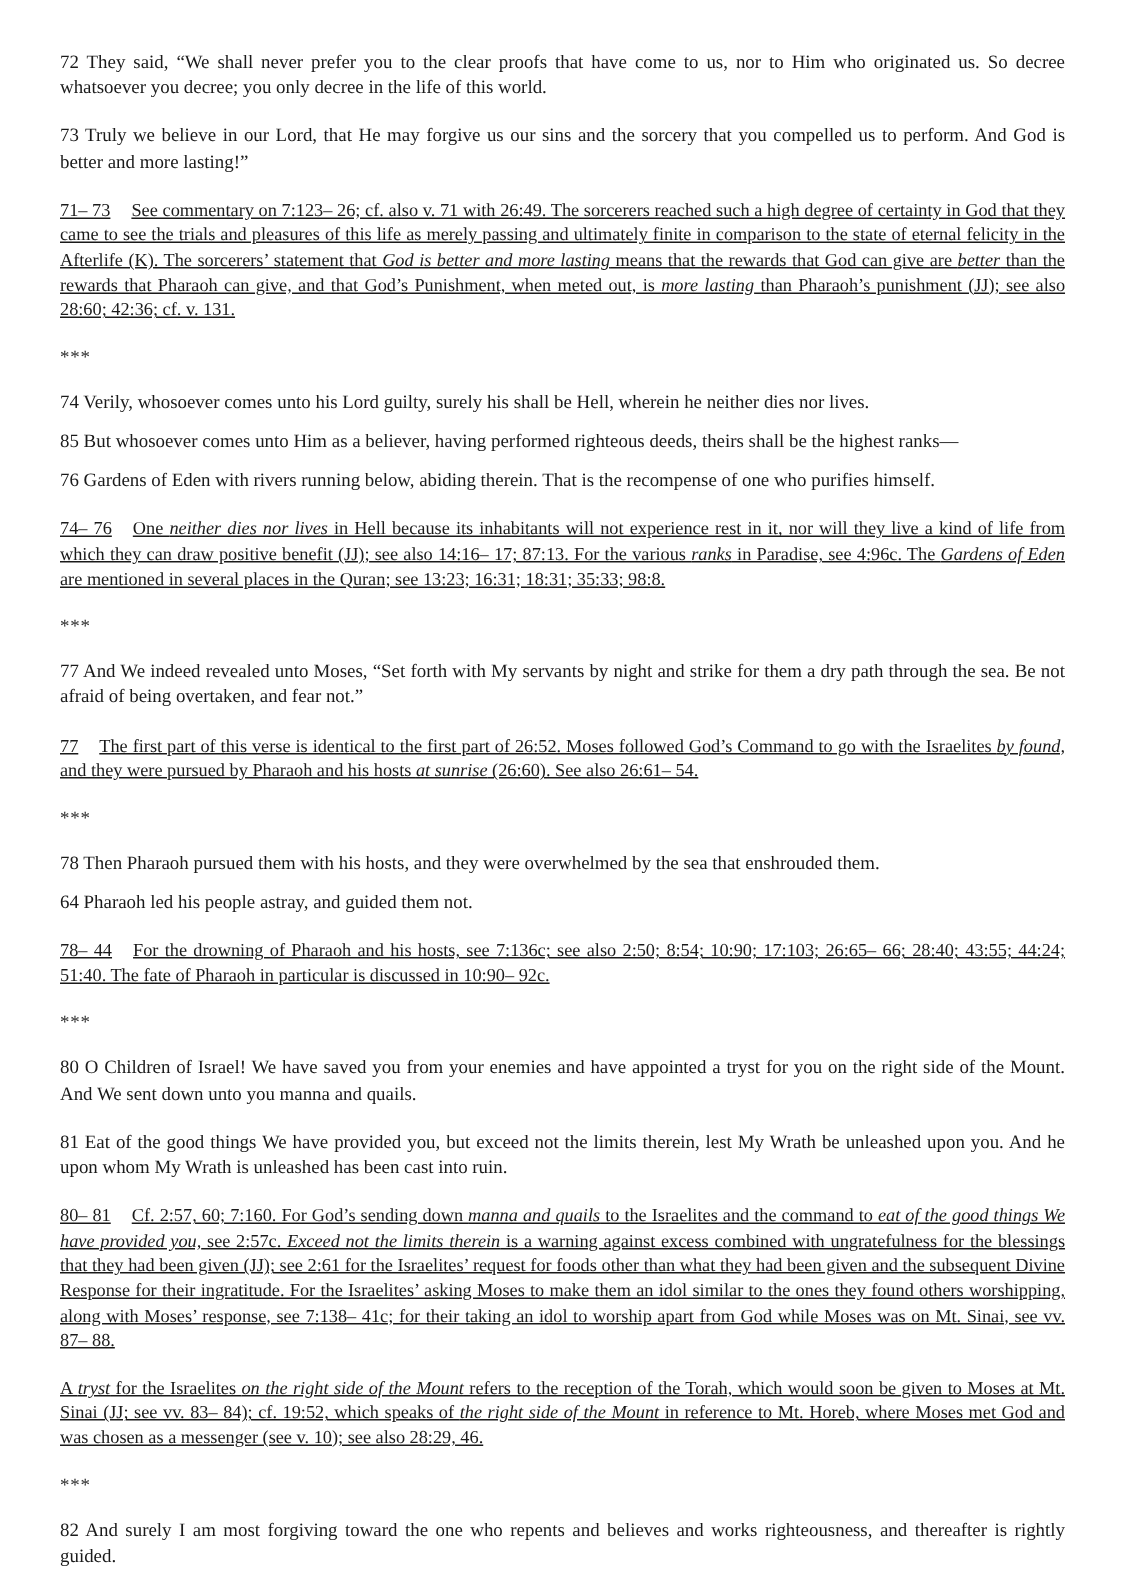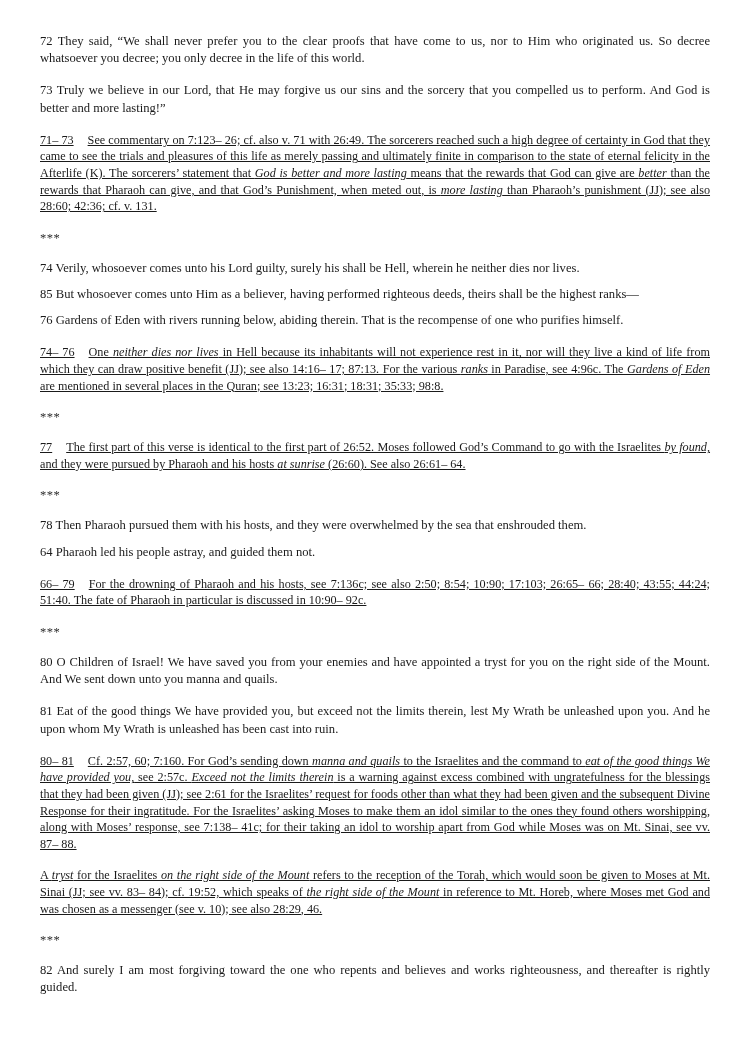--- a/index.html
+++ b/index.html
@@ -75,25 +75,26 @@
   <div class="content" id="content">
       <p class="verse">72 They said, “We shall never prefer you to the clear proofs that have come to us, nor to Him who originated us. So decree whatsoever you decree; you only decree in the life of this world.</p>
       <p class="verse">73 Truly we believe in our Lord, that He may forgive us our sins and the sorcery that you compelled us to perform. And God is better and more lasting!”</p>
       <p class="commentary"><span class="range">71– 73</span><span class="gap"></span><span>See commentary on 7:123– 26; cf. also v. 71 with 26:49. The sorcerers reached such a high degree of certainty in God that they came to see the trials and pleasures of this life as merely passing and ultimately finite in comparison to the state of eternal felicity in the Afterlife (K). The sorcerers’ statement that </span><i>God is better and more lasting</i><span> means that the rewards that God can give are </span><i>better</i><span> than the rewards that Pharaoh can give, and that God’s Punishment, when meted out, is </span><i>more lasting</i><span> than Pharaoh’s punishment (JJ); see also 28:60; 42:36; cf. v. 131.</span></p>
       <p class="divider">***</p>
       <p class="verse tight">74 Verily, whosoever comes unto his Lord guilty, surely his shall be Hell, wherein he neither dies nor lives.</p>
       <p class="verse tight">85 But whosoever comes unto Him as a believer, having performed righteous deeds, theirs shall be the highest ranks—</p>
       <p class="verse">76 Gardens of Eden with rivers running below, abiding therein. That is the recompense of one who purifies himself.</p>
       <p class="commentary"><span class="range">74– 76</span><span class="gap"></span><span>One </span><i>neither dies nor lives</i><span> in Hell because its inhabitants will not experience rest in it, nor will they live a kind of life from which they can draw positive benefit (JJ); see also 14:16– 17; 87:13. For the various </span><i>ranks</i><span> in Paradise, see 4:96c. The </span><i>Gardens of Eden</i><span> are mentioned in several places in the Quran; see 13:23; 16:31; 18:31; 35:33; 98:8.</span></p>
       <p class="divider">***</p>
-      <p class="commentary"><span class="range">77</span><span class="gap"></span><span>The first part of this verse is identical to the first part of 26:52. Moses followed God’s Command to go with the Israelites </span><i>by found,</i><span> and they were pursued by Pharaoh and his hosts </span><i>at sunrise</i><span> (26:60). See also 26:61– 64.</span></p>
+      <p class="verse">77 And We indeed revealed unto Moses, “Set forth with My servants by night and strike for them a dry path through the sea. Be not afraid of being overtaken, and fear not.”</p>
+      <p class="commentary"><span class="range">77</span><span class="gap"></span><span>The first part of this verse is identical to the first part of 26:52. Moses followed God’s Command to go with the Israelites </span><i>by found,</i><span> and they were pursued by Pharaoh and his hosts </span><i>at sunrise</i><span> (26:60). See also 26:61– 54.</span></p>
       <p class="divider">***</p>
       <p class="verse tight">78 Then Pharaoh pursued them with his hosts, and they were overwhelmed by the sea that enshrouded them.</p>
       <p class="verse">64 Pharaoh led his people astray, and guided them not.</p>
-      <p class="commentary"><span class="range">66– 79</span><span class="gap"></span><span>For the drowning of Pharaoh and his hosts, see 7:136c; see also 2:50; 8:54; 10:90; 17:103; 26:65– 66; 28:40; 43:55; 44:24; 51:40. The fate of Pharaoh in particular is discussed in 10:90– 92c.</span></p>
+      <p class="commentary"><span class="range">78– 44</span><span class="gap"></span><span>For the drowning of Pharaoh and his hosts, see 7:136c; see also 2:50; 8:54; 10:90; 17:103; 26:65– 66; 28:40; 43:55; 44:24; 51:40. The fate of Pharaoh in particular is discussed in 10:90– 92c.</span></p>
       <p class="divider">***</p>
       <p class="verse">80 O Children of Israel! We have saved you from your enemies and have appointed a tryst for you on the right side of the Mount. And We sent down unto you manna and quails.</p>
       <p class="verse">81 Eat of the good things We have provided you, but exceed not the limits therein, lest My Wrath be unleashed upon you. And he upon whom My Wrath is unleashed has been cast into ruin.</p>
       <p class="commentary"><span class="range">80– 81</span><span class="gap"></span><span>Cf. 2:57, 60; 7:160. For God’s sending down </span><i>manna and quails</i><span> to the Israelites and the command to </span><i>eat of the good things We have provided you,</i><span> see 2:57c. </span><i>Exceed not the limits therein</i><span> is a warning against excess combined with ungratefulness for the blessings that they had been given (JJ); see 2:61 for the Israelites’ request for foods other than what they had been given and the subsequent Divine Response for their ingratitude. For the Israelites’ asking Moses to make them an idol similar to the ones they found others worshipping, along with Moses’ response, see 7:138– 41c; for their taking an idol to worship apart from God while Moses was on Mt. Sinai, see vv. 87– 88.</span></p>
       <p class="commentary"><span>A </span><i>tryst</i><span> for the Israelites </span><i>on the right side of the Mount</i><span> refers to the reception of the Torah, which would soon be given to Moses at Mt. Sinai (JJ; see vv. 83– 84); cf. 19:52, which speaks of </span><i>the right side of the Mount</i><span> in reference to Mt. Horeb, where Moses met God and was chosen as a messenger (see v. 10); see also 28:29, 46.</span></p>
       <p class="divider">***</p>
       <p class="verse">82 And surely I am most forgiving toward the one who repents and believes and works righteousness, and thereafter is rightly guided.</p>
     </div>
 </div>
 

